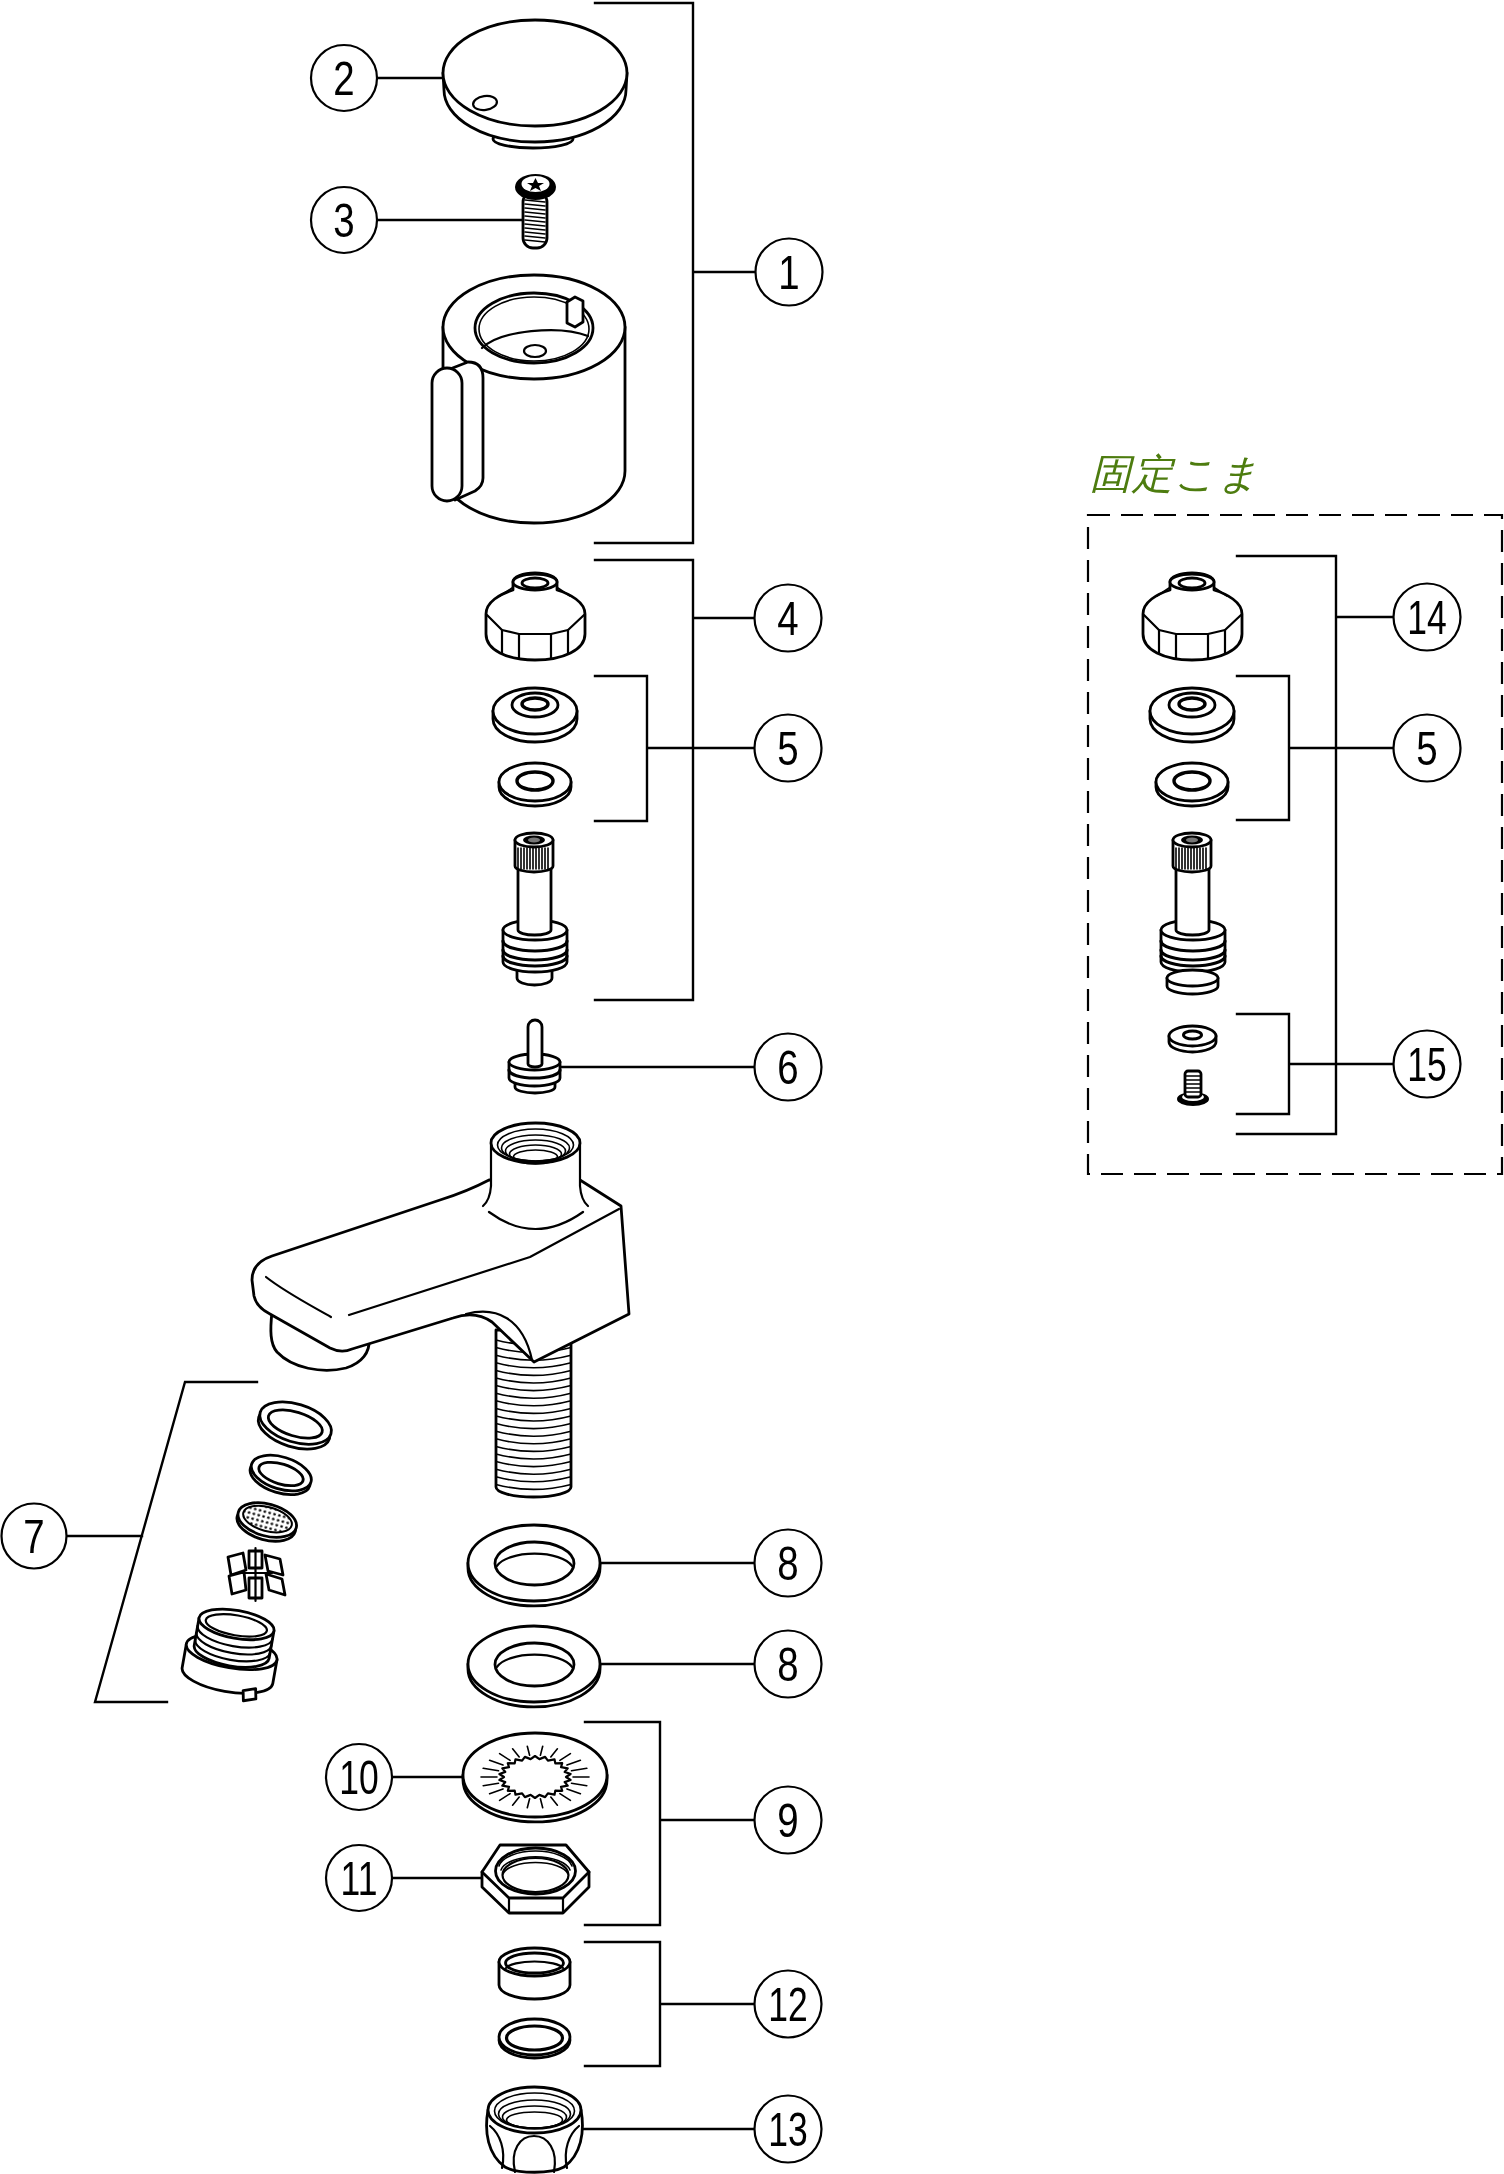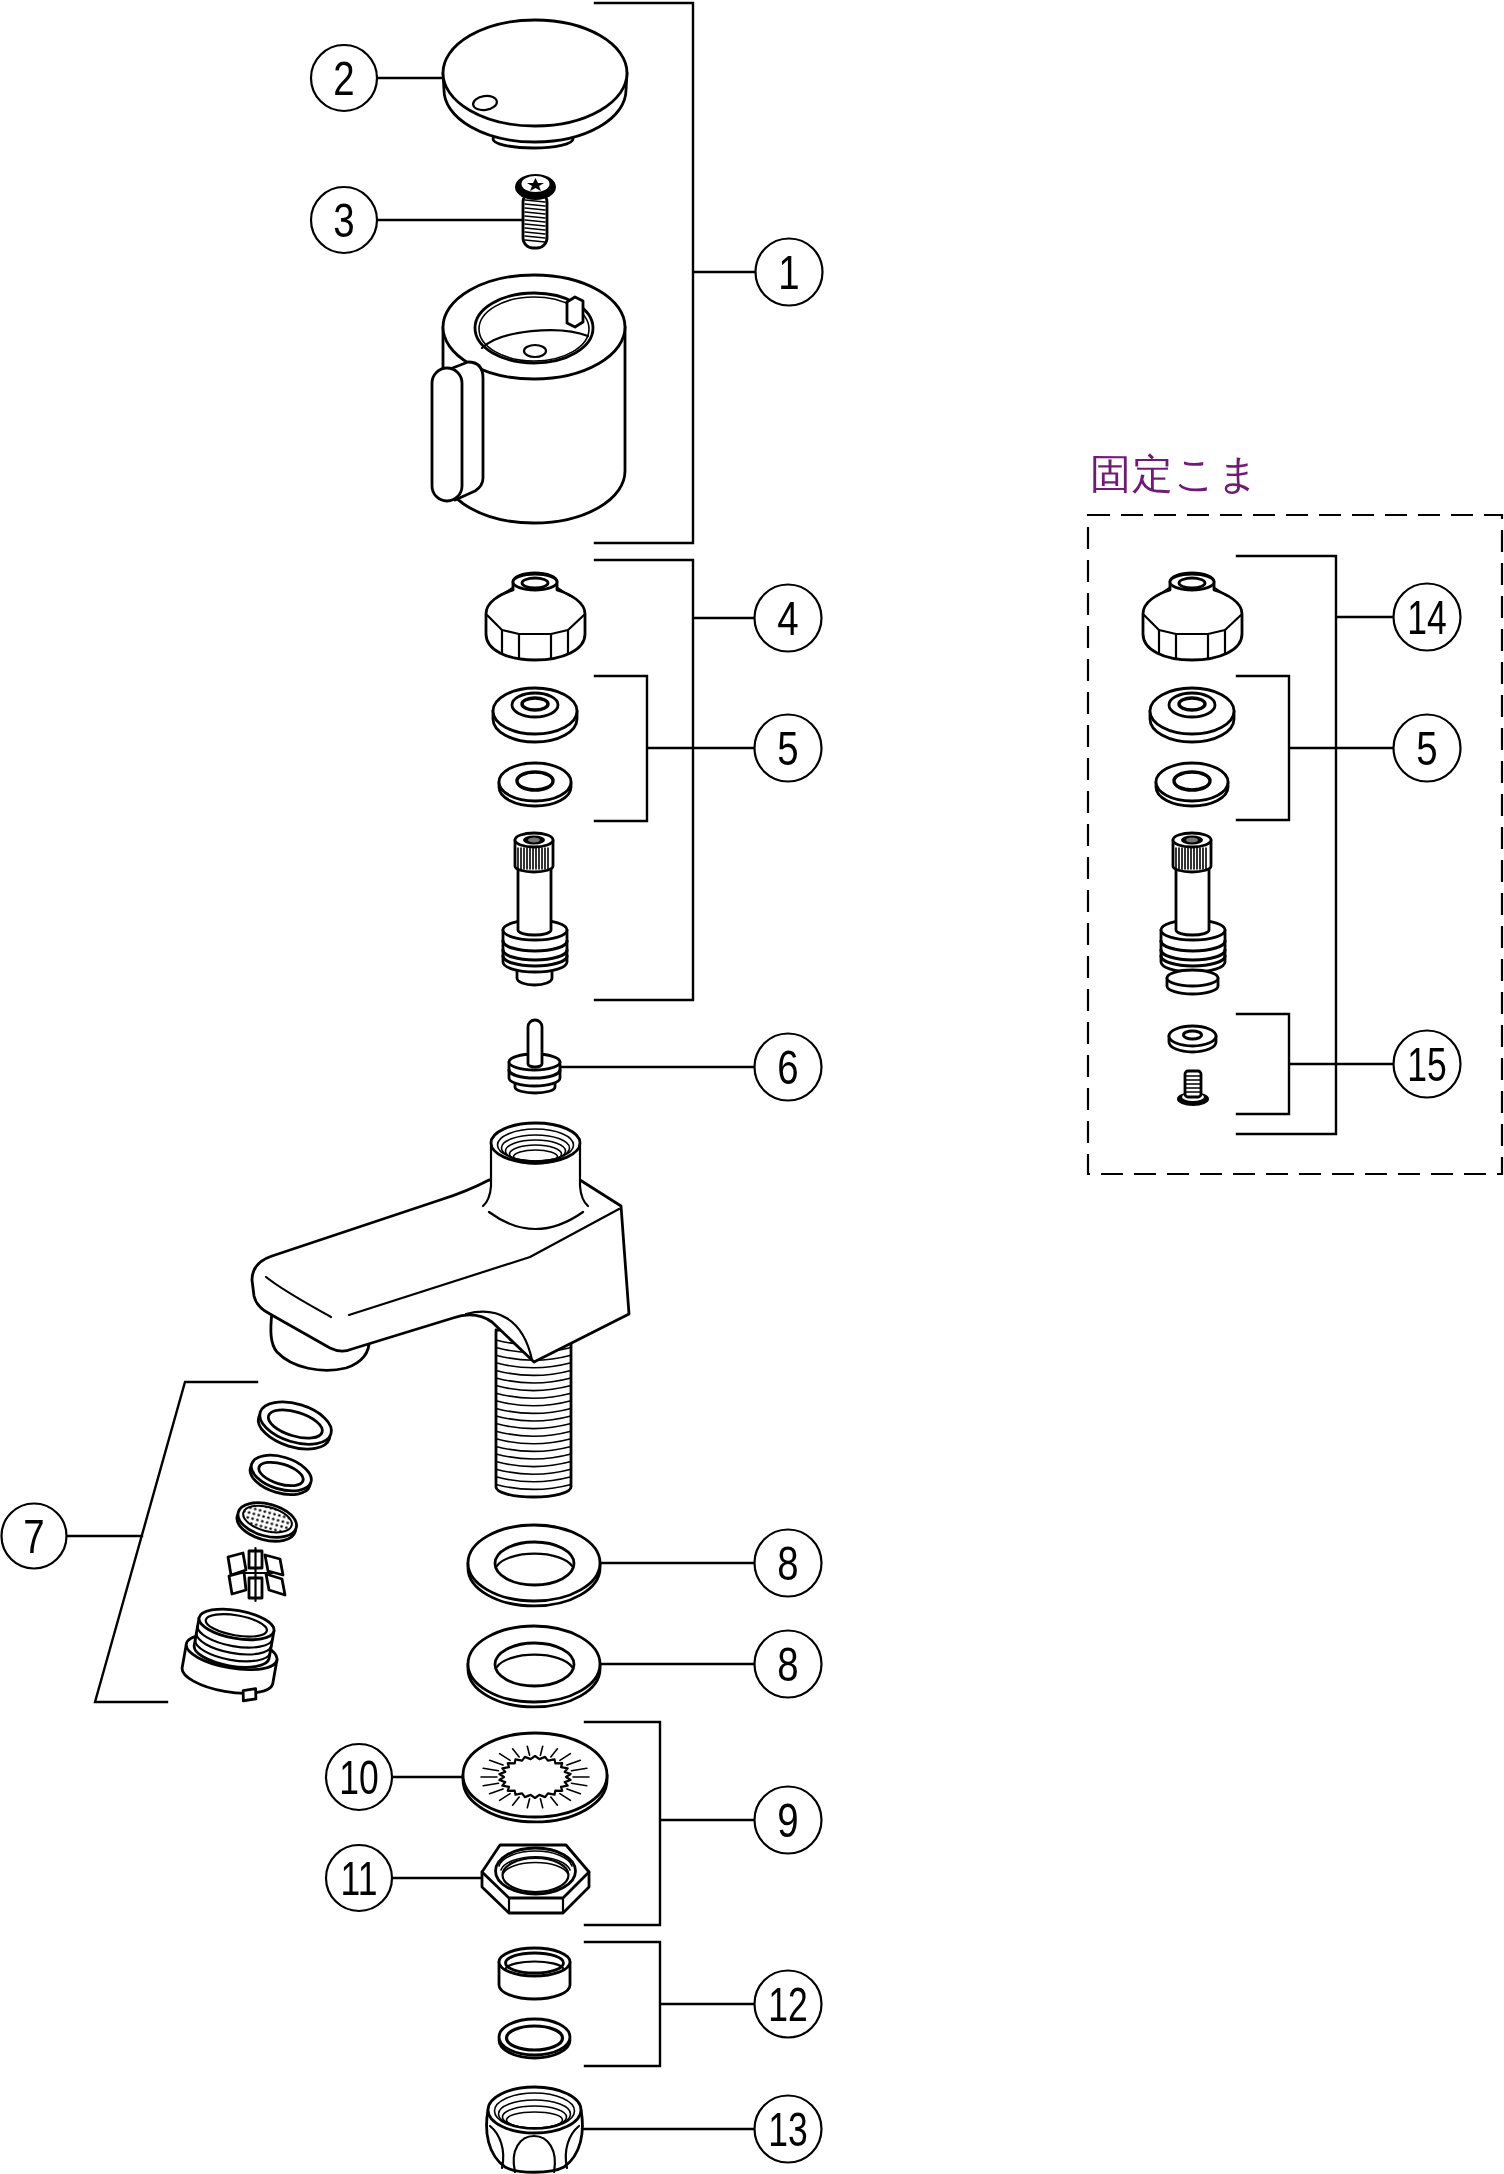--- a/index.html
+++ b/index.html
@@ -7,21 +7,21 @@
     #diagram { position: absolute; left: 0; top: 0; }
     .sh { fill: #ffffff; stroke: #000000; stroke-width: 2.8; stroke-linejoin: round; }
     .ln { fill: none; stroke: #000000; stroke-width: 2.2; stroke-linecap: round; stroke-linejoin: round; }
     .thin { stroke-width: 1.6; }
     .thick { stroke-width: 3.2; }
     .ld { fill: none; stroke: #000000; stroke-width: 2.4; stroke-linecap: square; }
     .co { fill: #ffffff; stroke: #000000; stroke-width: 2.2; }
     .cot { font-family: "Liberation Sans", sans-serif; font-size: 48px; text-anchor: middle; fill: #000000; }
     .dash { fill: none; stroke: #000000; stroke-width: 2.2; stroke-dasharray: 22 11; }
     .blk { fill: #000000; stroke: none; }
-    #inset-title { position: absolute; left: 1090px; top: 454px; font-family: "DejaVu Sans", sans-serif; font-size: 41px; line-height: 1; color: #701a75; letter-spacing: 1px; white-space: nowrap; }
+    #inset-title { position: absolute; left: 1090px; top: 454px; font-family: "DejaVu Sans", sans-serif; font-size: 41px; line-height: 1; color: #4d7c0f; letter-spacing: 1px; white-space: nowrap; font-style: italic; }
   </style>
 </head>
 <body>
 
 <div id="canvas">
   <svg id="diagram" width="1504" height="2174" viewBox="0 0 1504 2174" xmlns="http://www.w3.org/2000/svg">
     <defs>
       <pattern id="mesh" width="5" height="5" patternUnits="userSpaceOnUse">
         <rect width="5" height="5" fill="#ffffff"></rect>
         <circle cx="2.5" cy="2.5" r="1.3" fill="#000000"></circle>

